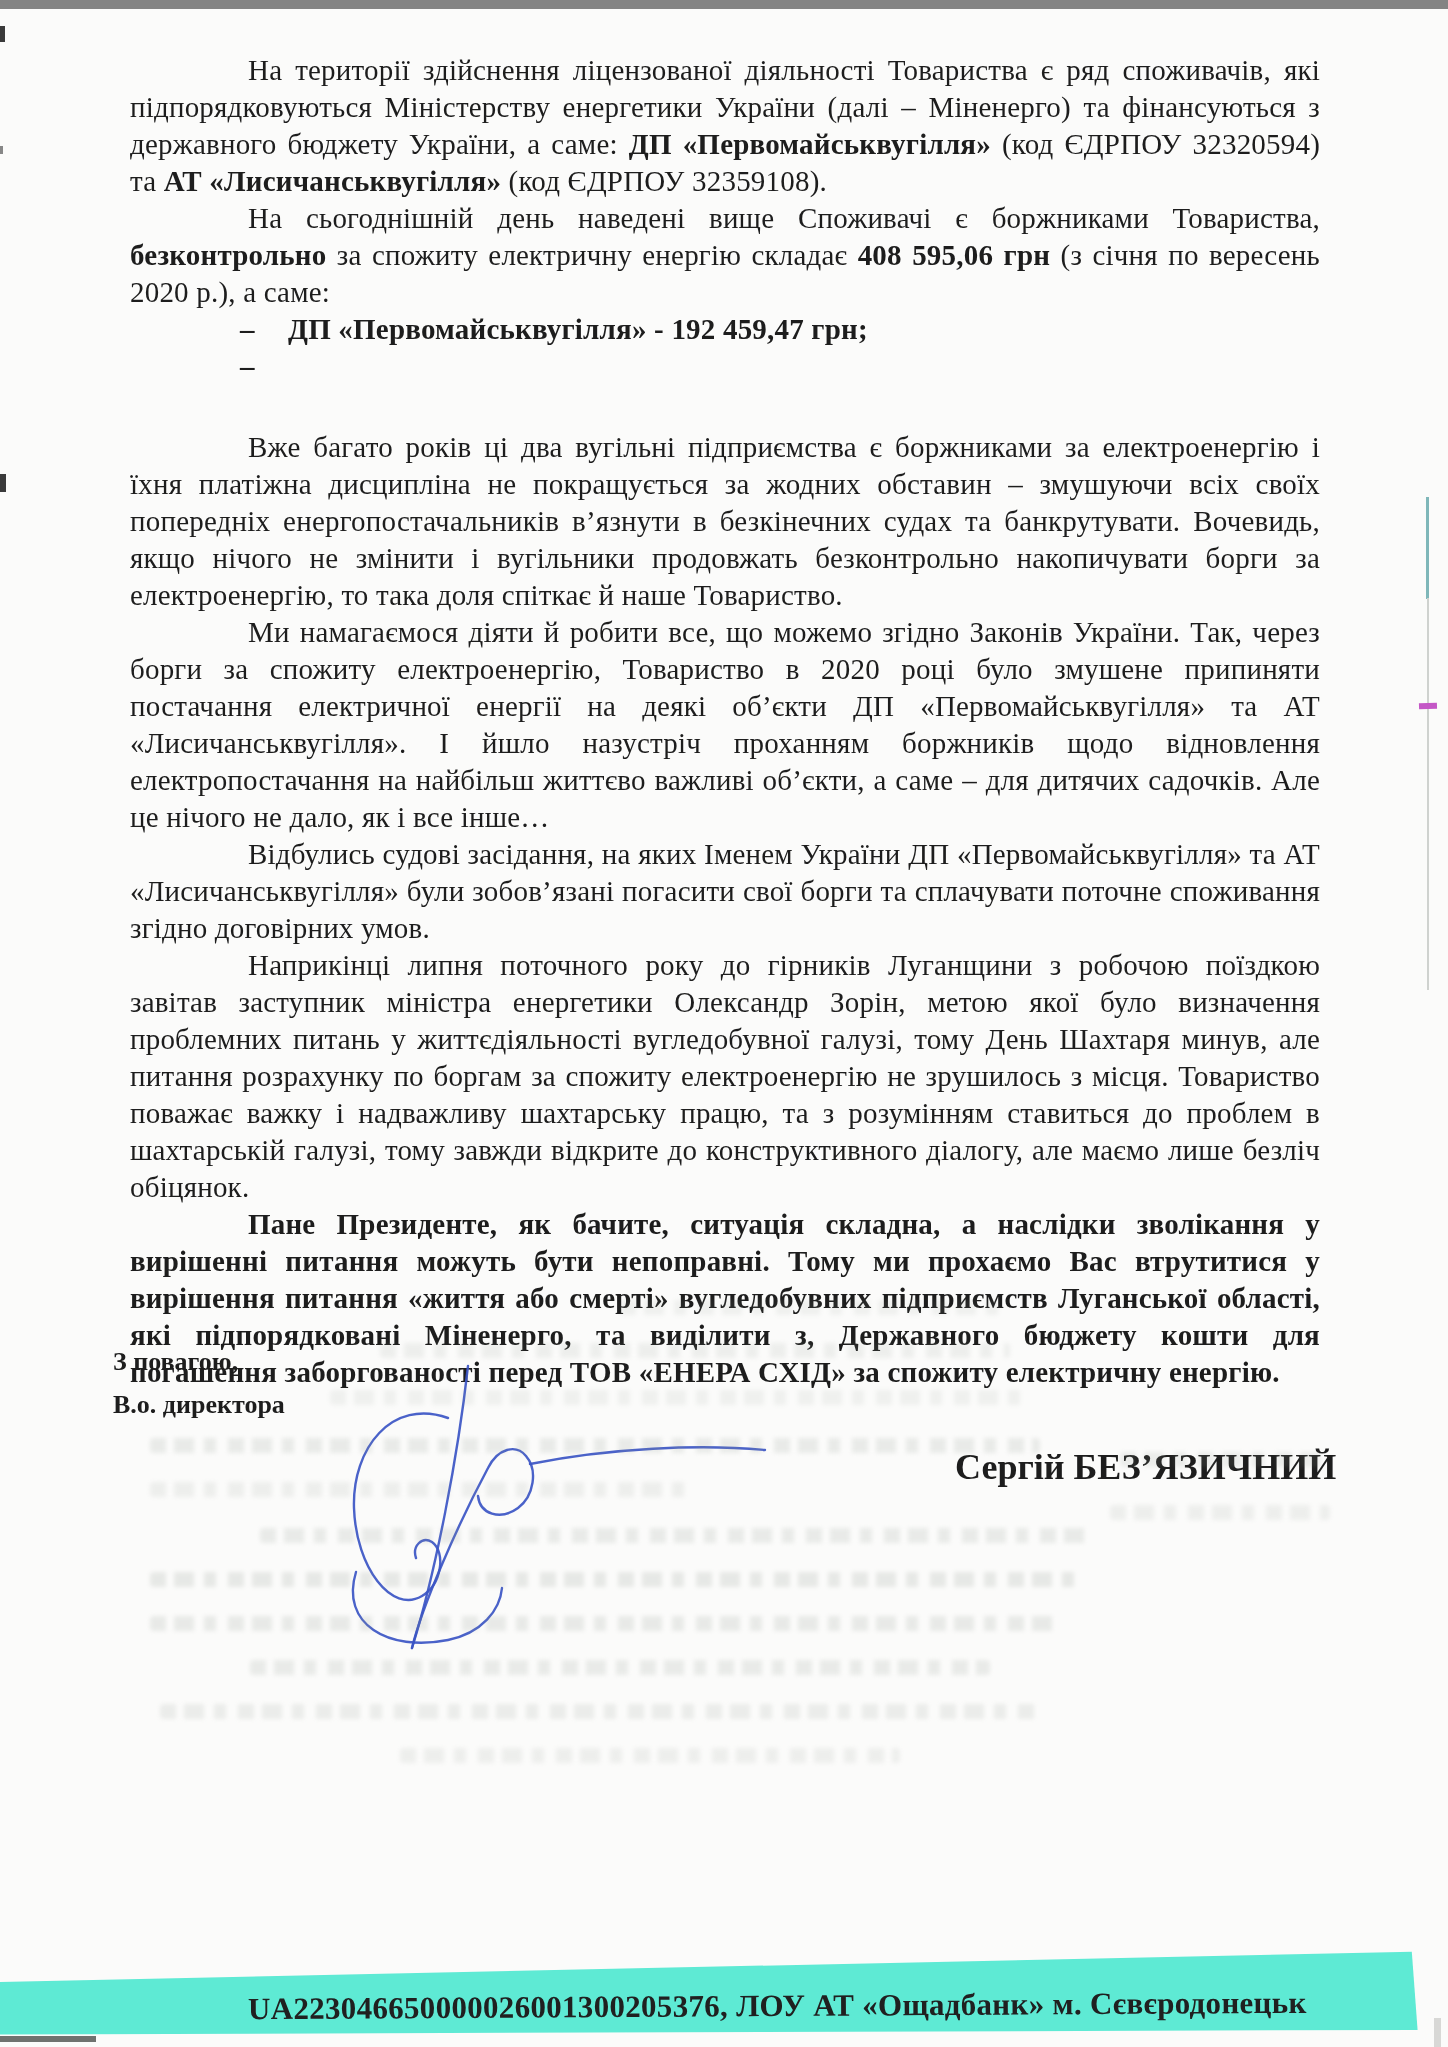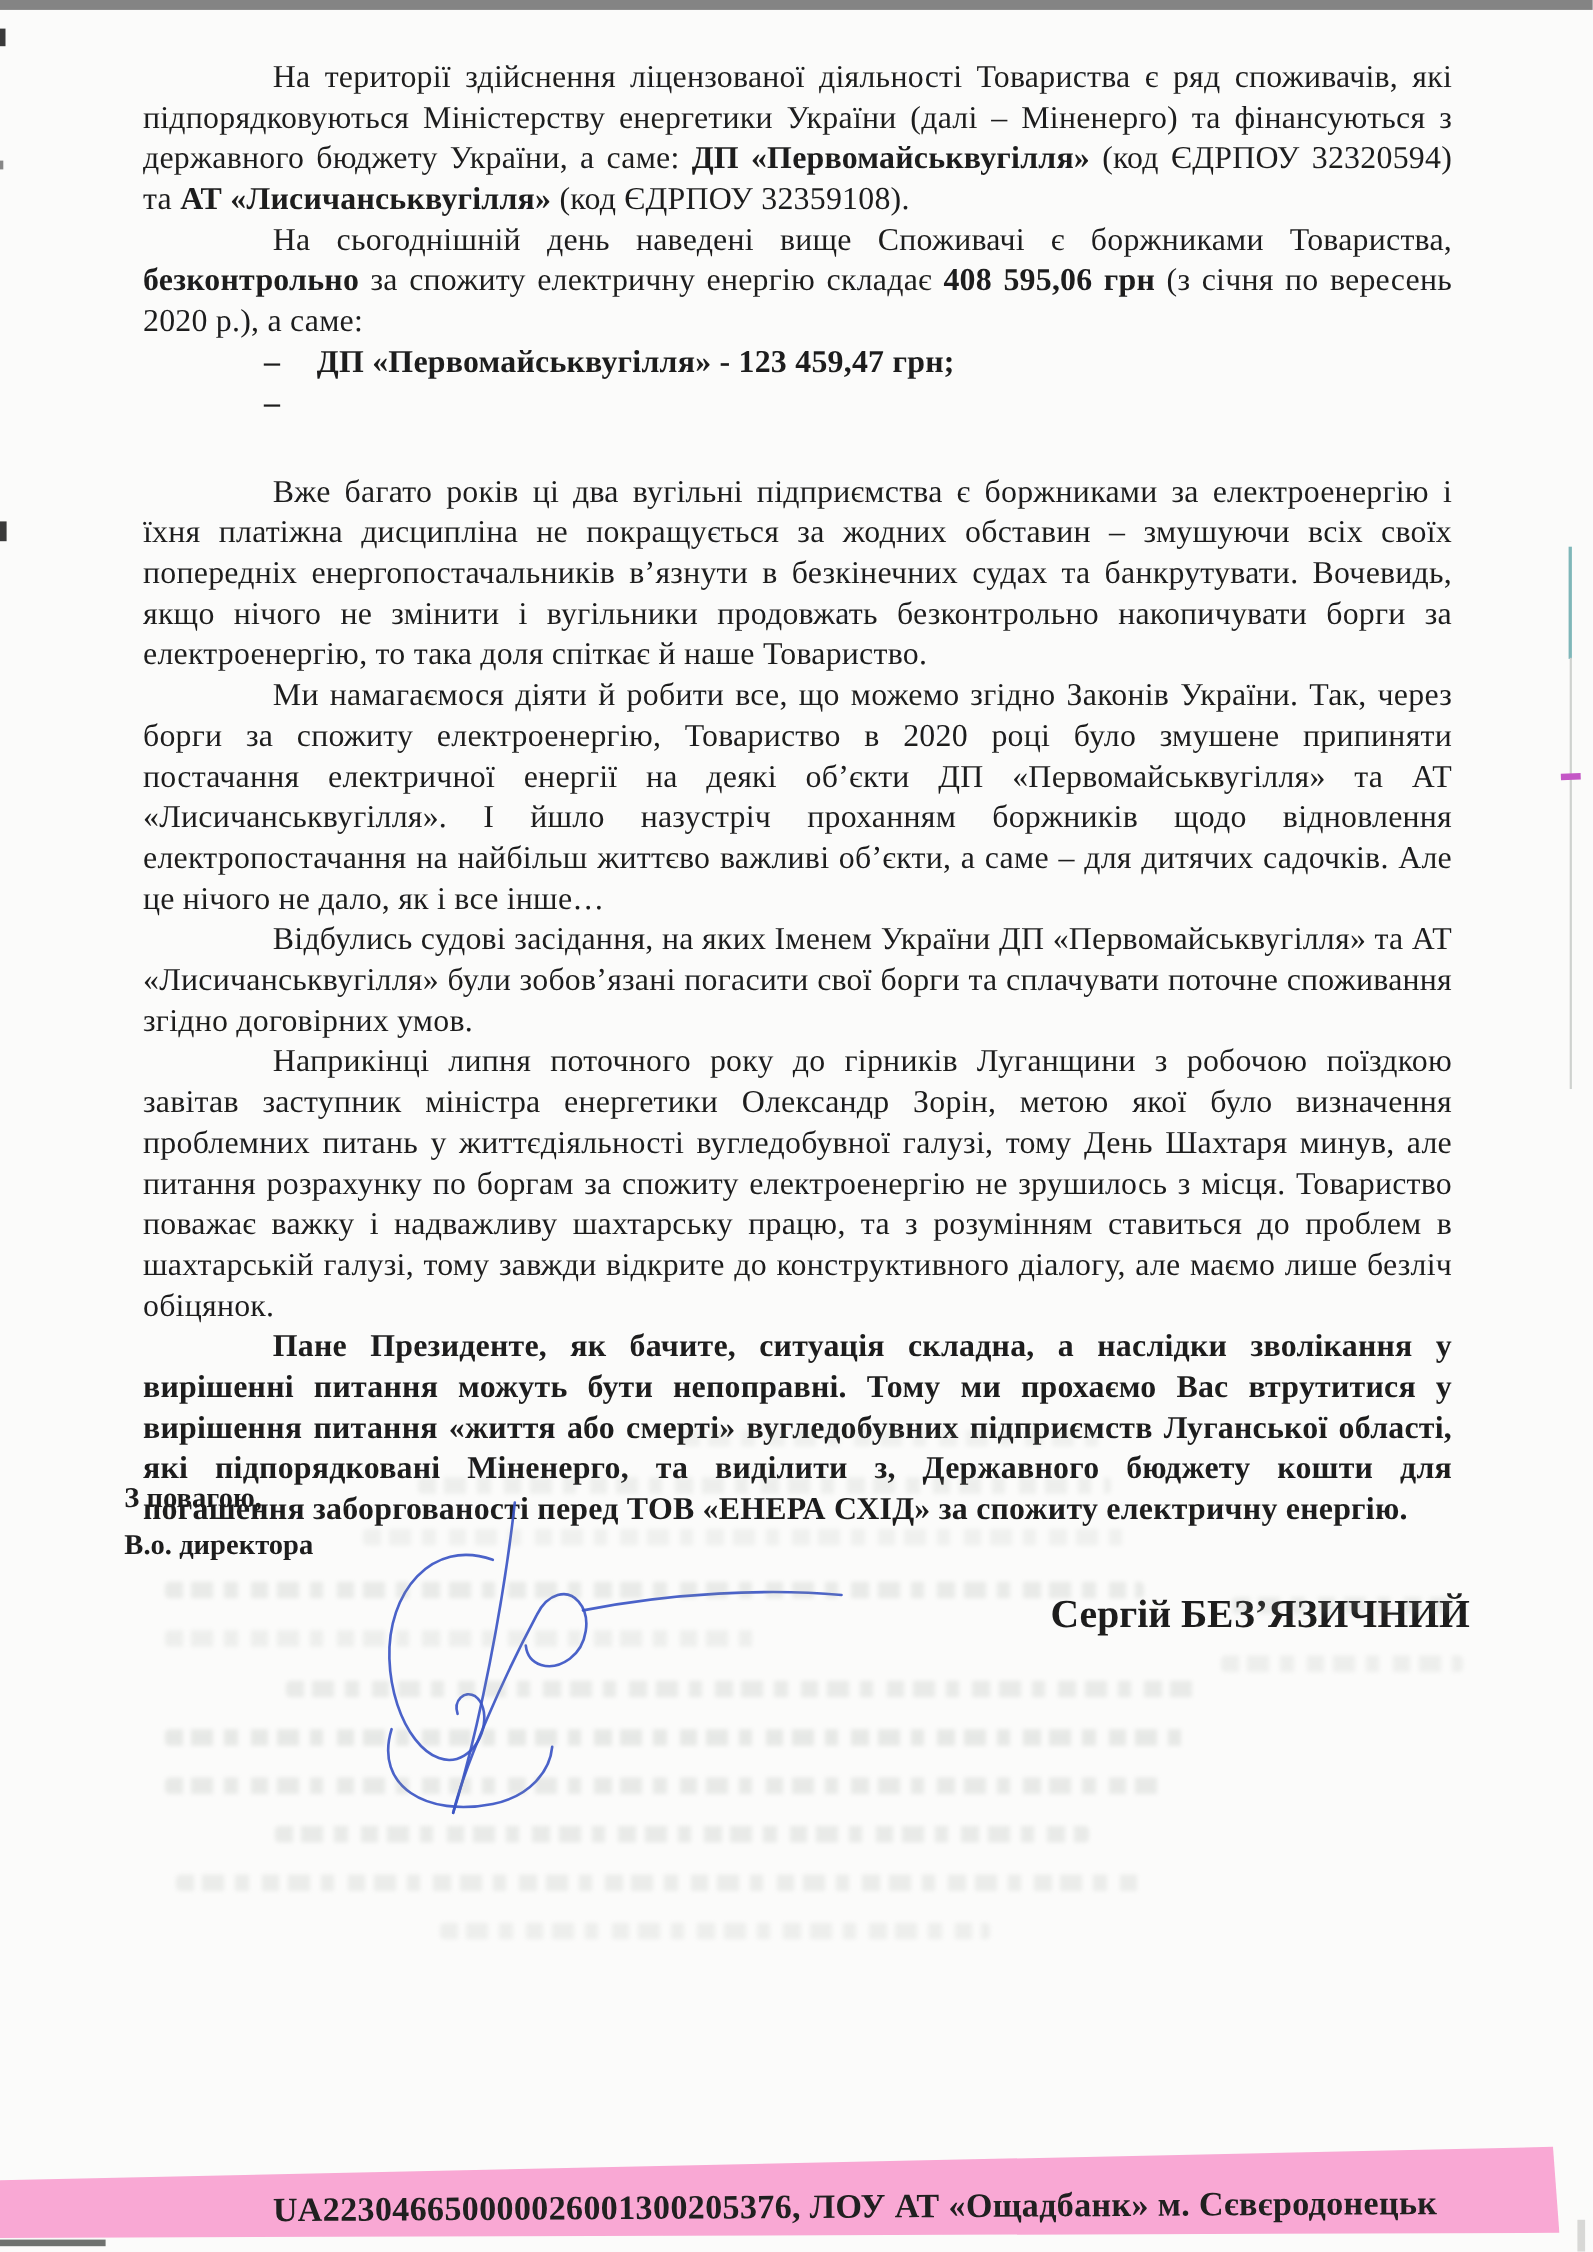--- a/index.html
+++ b/index.html
@@ -36,21 +36,21 @@
   .signature path{fill:none;stroke:#3b55c4;stroke-width:2.4;stroke-linecap:round;opacity:.92;}
   
   .ghost{
     position:absolute;height:15px;border-radius:4px;
     background:repeating-linear-gradient(90deg,#8e978e 0 16px,transparent 16px 24px,#8e978e 24px 44px,transparent 44px 54px,#8e978e 54px 66px,transparent 66px 78px);
     filter:blur(2px);opacity:.16;
   }
   
   .footer-band{
     position:absolute;left:0;top:1948px;width:1448px;height:92px;
-    background:#f9a8d4;
+    background:#5eead4;
     clip-path:polygon(0% 37%,97.5% 4%,97.9% 89%,0% 94%);
   }
   .footer-band .bank-line{
     position:absolute;left:248px;top:40px;
     font-size:31px;font-weight:700;color:#202020;letter-spacing:.3px;
     transform:rotate(-.35deg);
   }
   .footer-under-mark{position:absolute;left:0;top:2036px;width:96px;height:6px;background:#6f726f;}
   .footer-right-strip{position:absolute;left:1434px;top:2018px;width:7px;height:29px;background:#d8d8d6;}
 </style>
@@ -68,21 +68,21 @@
   <div class="magenta-tick"></div>
 
   <div class="doc">
     <p><span>На території здійснення ліцензованої діяльності Товариства є ряд споживачів, які підпорядковуються Міністерству енергетики України (далі – Міненерго) та фінансуються з державного бюджету України, а саме: </span><b>ДП «Первомайськвугілля»</b><span> (код ЄДРПОУ 32320594) та </span><b>АТ «Лисичанськвугілля»</b><span> (код ЄДРПОУ 32359108).</span></p>
 
     <p><span>На сьогоднішній день наведені вище Споживачі є боржниками Товариства, </span><b>безконтрольно</b><span> за спожиту електричну енергію складає </span><b>408 595,06 грн</b><span> (з січня по вересень 2020 р.), а саме:</span></p>
 
     <div class="debt-list">
       <div class="debt-item">
         <span class="dash">–</span>
-        <span>ДП «Первомайськвугілля» - 123 459,47 грн;</span>
+        <span>ДП «Первомайськвугілля» - 192 459,47 грн;</span>
       </div>
       <div class="debt-item">
         <span class="dash">–</span>
       </div>
     </div>
 
     <p>Вже багато років ці два вугільні підприємства є боржниками за електроенергію і їхня платіжна дисципліна не покращується за жодних обставин – змушуючи всіх своїх попередніх енергопостачальників в’язнути в безкінечних судах та банкрутувати. Вочевидь, якщо нічого не змінити і вугільники продовжать безконтрольно накопичувати борги за електроенергію, то така доля спіткає й наше Товариство.</p>
     <p>Ми намагаємося діяти й робити все, що можемо згідно Законів України. Так, через борги за спожиту електроенергію, Товариство в 2020 році було змушене припиняти постачання електричної енергії на деякі об’єкти ДП «Первомайськвугілля» та АТ «Лисичанськвугілля». І йшло назустріч проханням боржників щодо відновлення електропостачання на найбільш життєво важливі об’єкти, а саме – для дитячих садочків. Але це нічого не дало, як і все інше…</p>
     <p>Відбулись судові засідання, на яких Іменем України ДП «Первомайськвугілля» та АТ «Лисичанськвугілля» були зобов’язані погасити свої борги та сплачувати поточне споживання згідно договірних умов.</p>
     <p>Наприкінці липня поточного року до гірників Луганщини з робочою поїздкою завітав заступник міністра енергетики Олександр Зорін, метою якої було визначення проблемних питань у життєдіяльності вугледобувної галузі, тому День Шахтаря минув, але питання розрахунку по боргам за спожиту електроенергію не зрушилось з місця. Товариство поважає важку і надважливу шахтарську працю, та з розумінням ставиться до проблем в шахтарській галузі, тому завжди відкрите до конструктивного діалогу, але маємо лише безліч обіцянок.</p>

